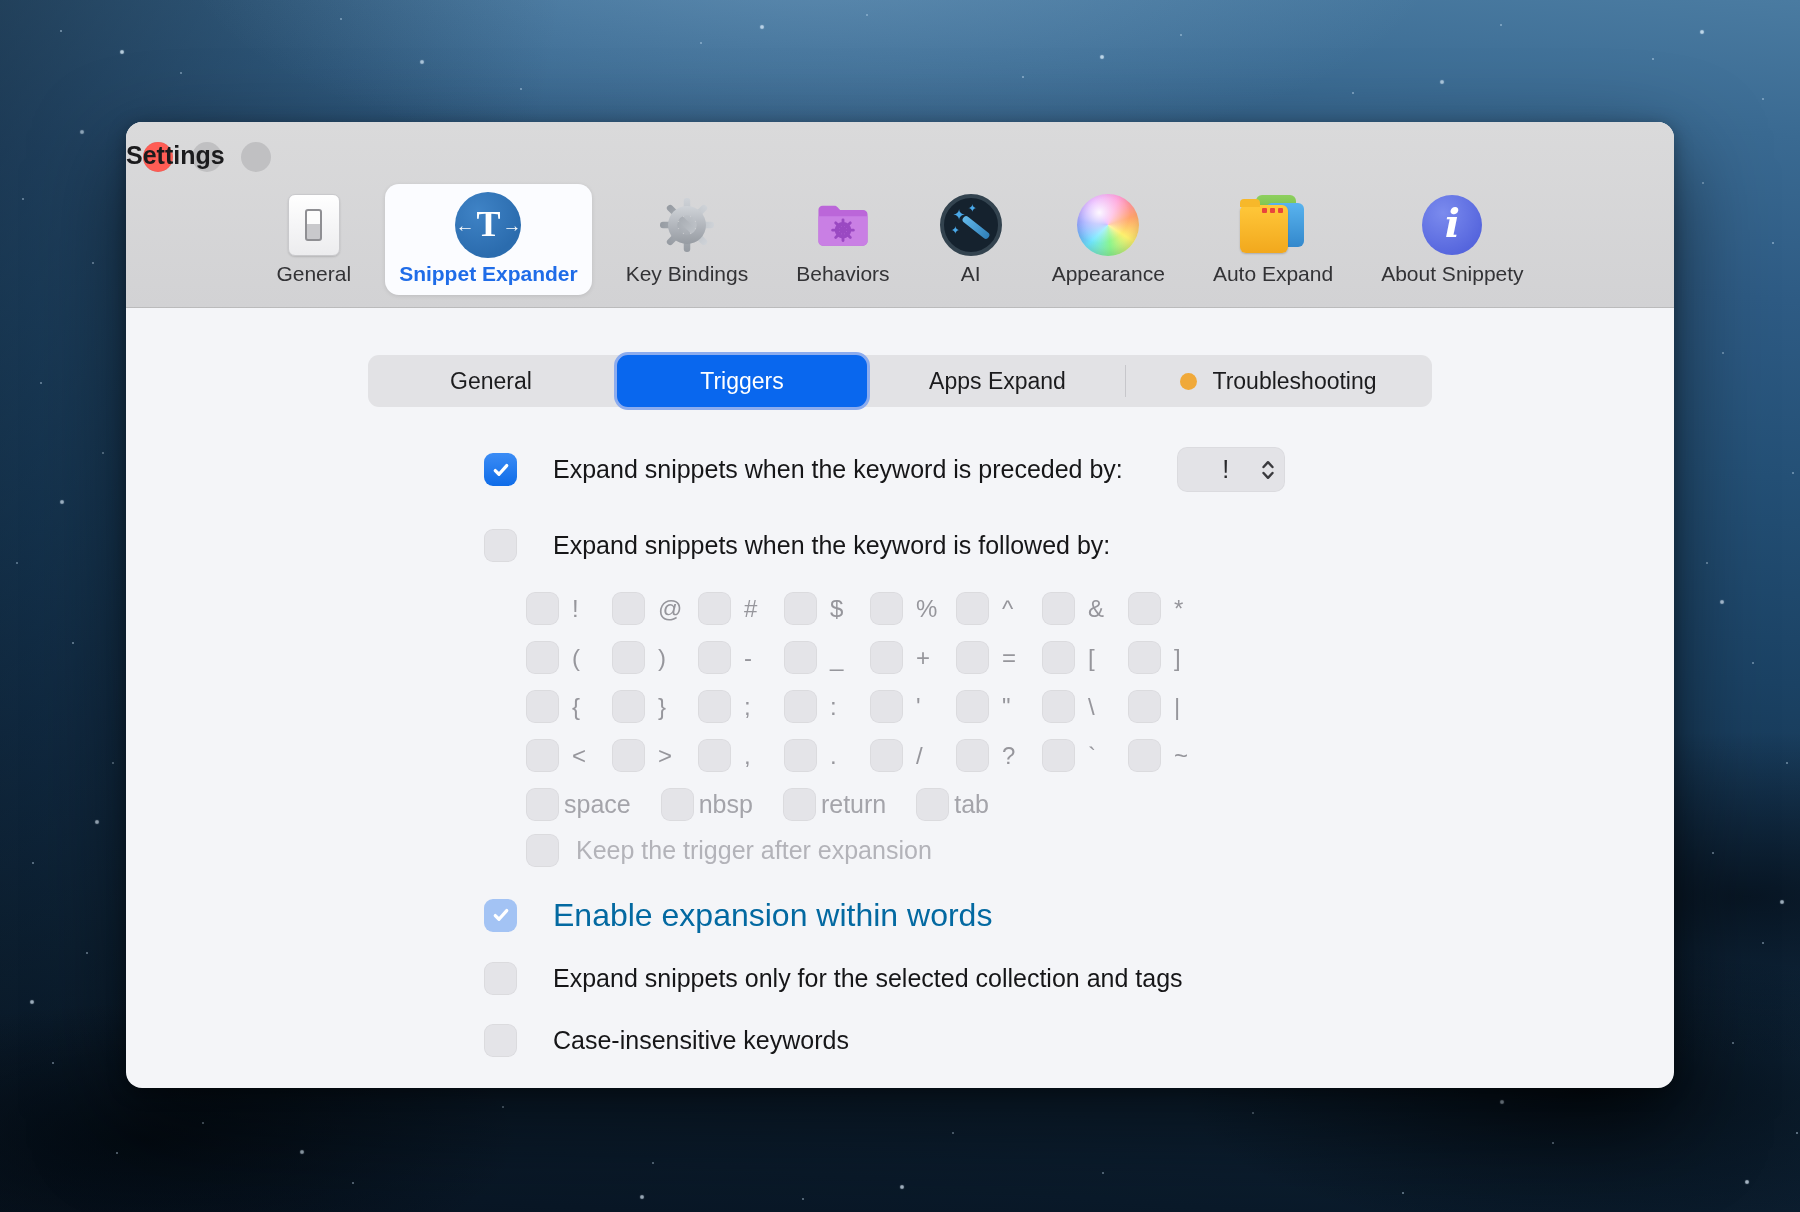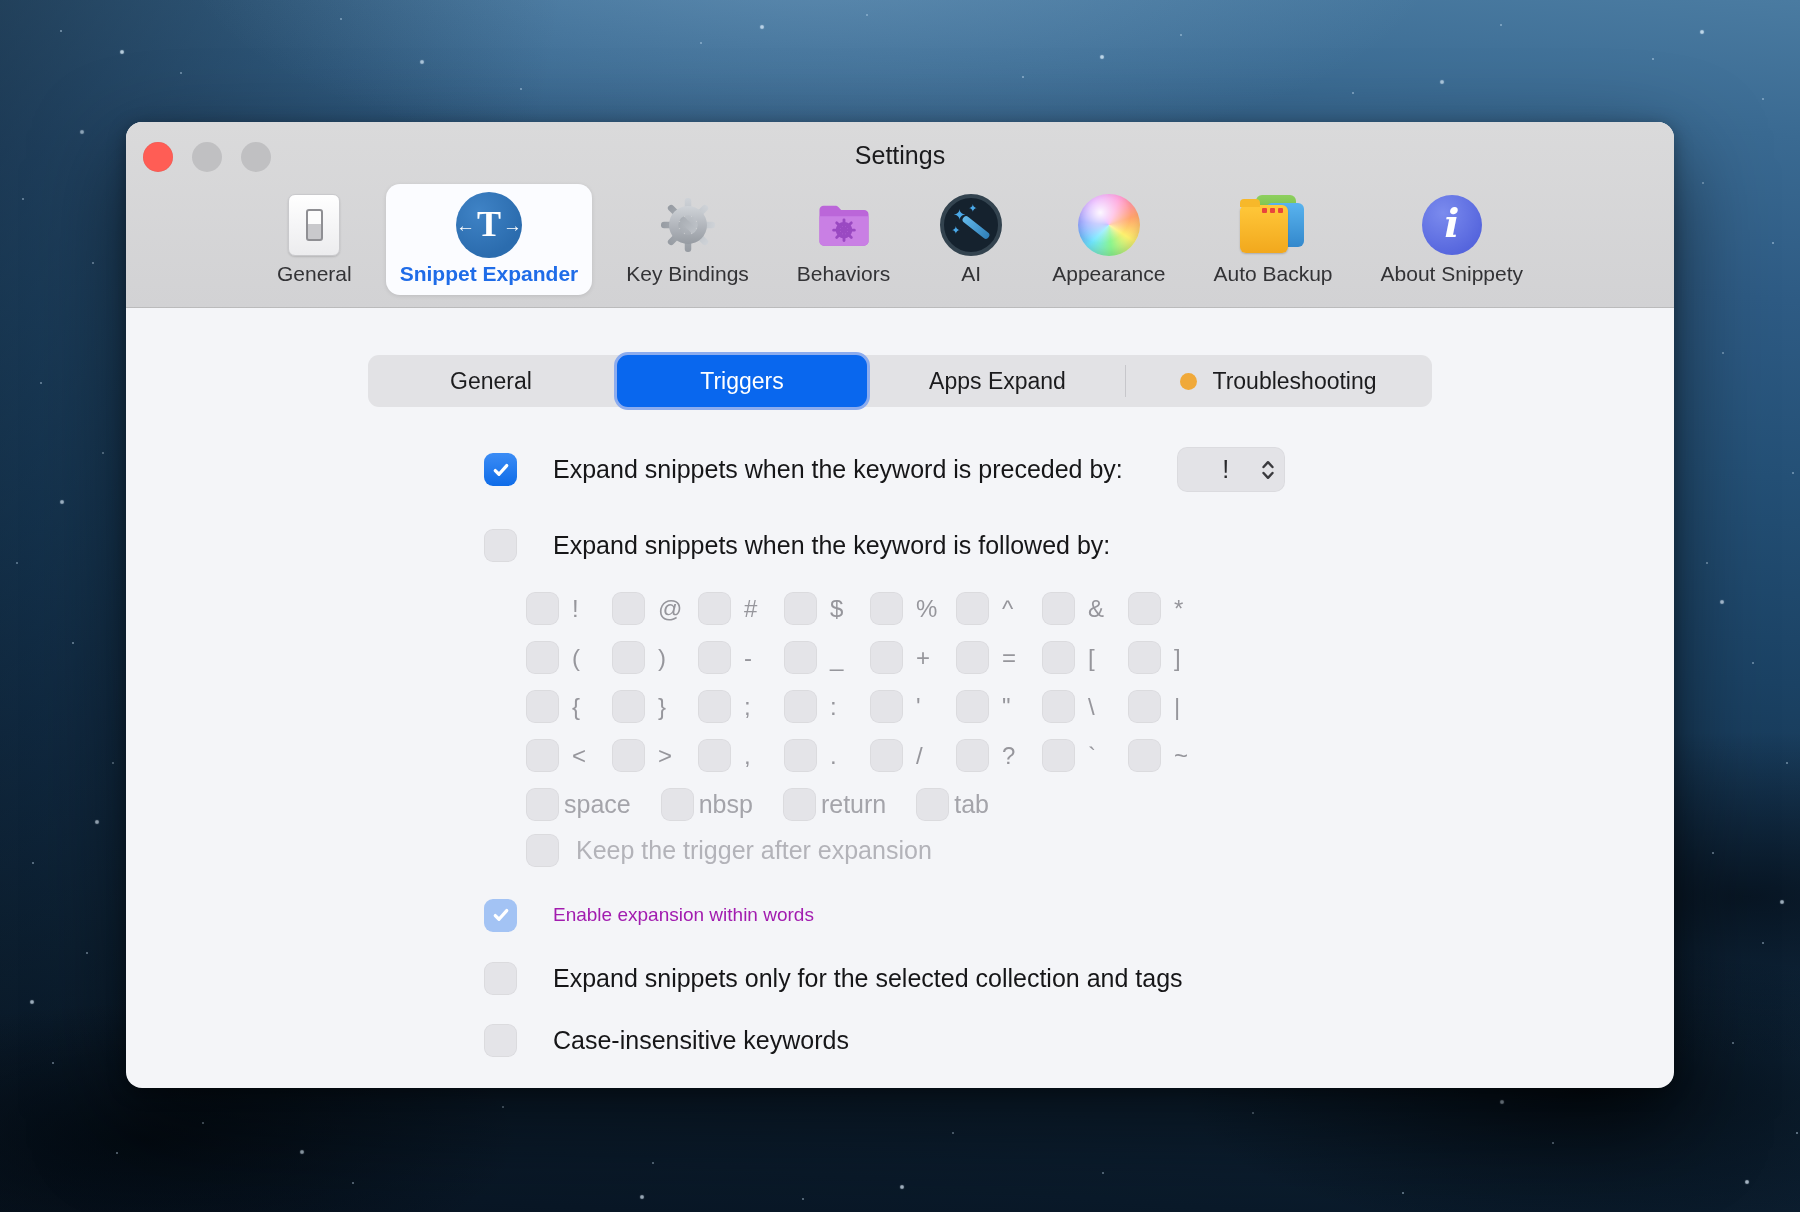--- a/index.html
+++ b/index.html
@@ -50,22 +50,22 @@
     background:#f4f5f8;
   }
   .header {
     height:186px; background:linear-gradient(#dadadb,#d2d2d4);
     border-bottom:1px solid rgba(0,0,0,.14); position:relative;
   }
   .lights { position:absolute; left:17px; top:20px; display:flex; gap:19px; }
   .light { width:30px; height:30px; border-radius:50%; }
   .light.red  { background:#ff5d55; box-shadow:inset 0 0 1px rgba(0,0,0,.2); }
   .light.gray { background:#c0c0c2; }
-  .win-title { position:absolute; top:19px; left:0; right:0; text-align:center;
-    font-size:25px; font-weight:400; color:#1b1b1d; }
+  .win-title { position:absolute; top:19px; left:0; right:0; 
+    font-size:25px; font-weight:700; color:#1b1b1d; }
 
   
   .toolbar { position:absolute; left:0; right:0; top:62px; display:flex;
     justify-content:center; align-items:flex-start; gap:20px; }
   .tb-item { display:flex; flex-direction:column; align-items:center; gap:4px;
     padding:8px 14px 9px; border-radius:14px; cursor:default; }
   .tb-item.selected { background:#fbfcff; box-shadow:0 1px 4px rgba(0,0,0,.10); }
   .tb-label { font-size:21px; color:#333336; white-space:nowrap; }
   .tb-item.selected .tb-label { color:#1f6ce8; font-weight:700; }
   .tb-icon { width:66px; height:66px; display:flex; align-items:center; justify-content:center; position:relative; }
@@ -148,21 +148,21 @@
 
   .grid { margin-top:30px; padding-left:42px; }
   .grow { display:flex; margin-bottom:16px; }
   .gcell { width:86px; display:flex; align-items:center; gap:13px; }
   .sym { font-size:24px; color:#96969c; }
   .wrow { display:flex; gap:30px; margin-bottom:13px; }
   .wcell { display:flex; align-items:center; gap:5px;text-align:right; }
   .word { font-size:25px; color:#a4a4aa; }
   .row-keep { display:flex; align-items:center; gap:17px; padding-left:42px; font-size:25px; color:#b3b3b9; height:33px; }
 
-  .row-enable { margin-top:31px; height:34px; font-size:19px; color:#a21caf; }
+  .row-enable { margin-top:31px; height:34px; font-size:32px; color:#0369a1; }
   .row-case { margin-top:28px; height:34px; }
   .row-collection { margin-top:29px; height:34px; }
 </style>
 </head>
 <body>
 
 <div class="speck s1"></div>
 <div class="speck s2"></div>
 
 <div class="window">
@@ -255,21 +255,21 @@
       </div>
 
       <div class="tb-item">
         <div class="tb-icon">
           <div class="stack">
             <div class="f green"></div>
             <div class="f blue"></div>
             <div class="f gold"></div>
           </div>
         </div>
-        <div class="tb-label">Auto Backup</div>
+        <div class="tb-label">Auto Expand</div>
       </div>
 
       <div class="tb-item">
         <div class="tb-icon">
           <div class="info-circle">
               <span class="info-i">i</span>
             </div>
         </div>
         <div class="tb-label">About Snippety</div>
       </div>

